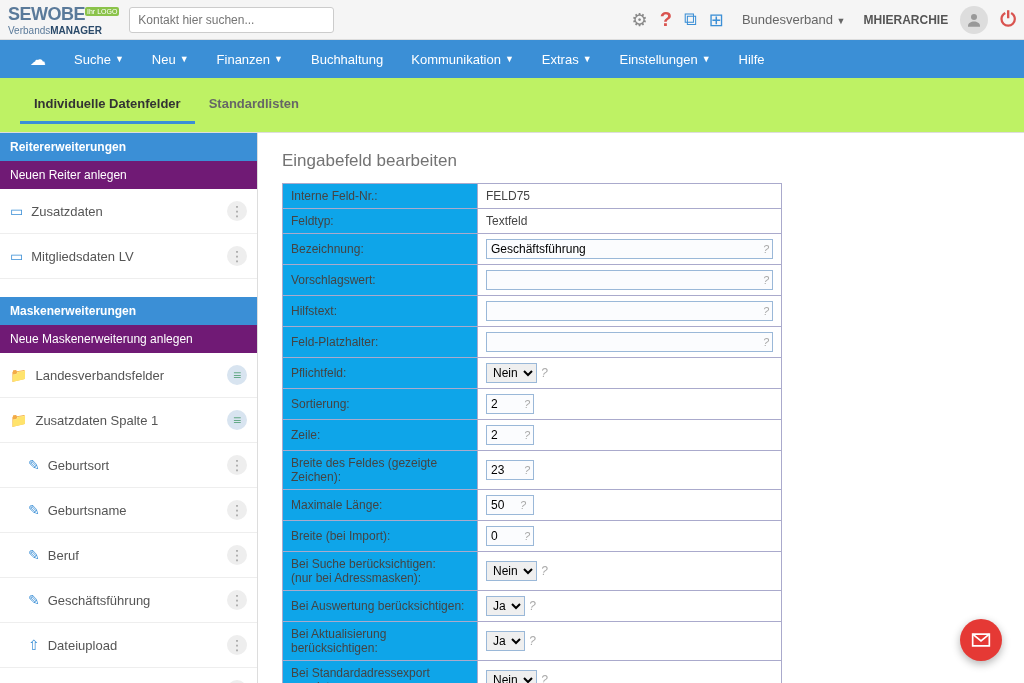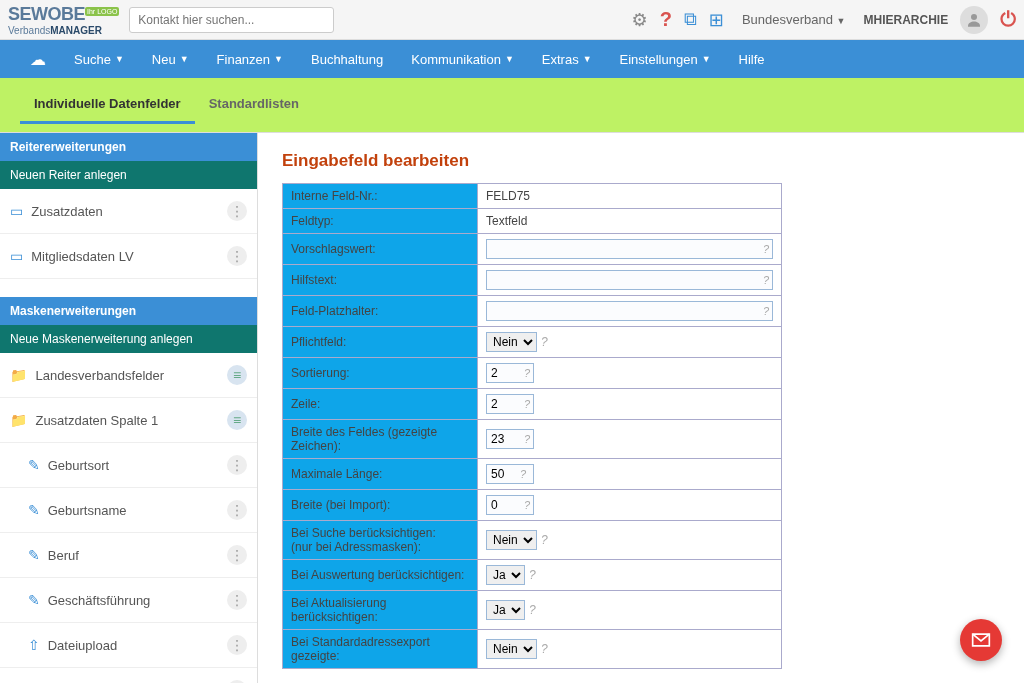--- a/index.html
+++ b/index.html
@@ -28,29 +28,29 @@
     
     .subtabs { display:flex; border-bottom:1px solid #ddd; padding:8px 20px; background:#bef264;}
     .subtab { padding:10px 14px; font-size:13px; font-weight:bold; color:#666; cursor:pointer;}
     .subtab.active { color:#333; border-bottom:3px solid #3b8fd6;}
     
     .layout { display:flex; height: calc(683px - 40px - 38px - 40px);}
     .sidebar { width:258px; border-right:1px solid #ddd; overflow-y:auto; position:relative;}
     .sidebar::-webkit-scrollbar{width:8px;}
     .sidebar::-webkit-scrollbar-thumb{background:#ccc;border-radius:4px;}
     .section-header { background:#3b8fd6; color:#fff; font-size:12px; font-weight:bold; padding:7px 10px;}
-    .action-btn { background:#0f766e; color:#fff; font-size:12px; padding:7px 10px; cursor:pointer;}
+    .action-btn { background:#701a75; color:#fff; font-size:12px; padding:7px 10px; cursor:pointer;}
     .side-item { display:flex; align-items:center; padding:12px 10px; border-bottom:1px solid #eee; font-size:13px; color:#555; cursor:pointer; position:relative;}
     .side-item .si-icon { margin-right:8px; color:#3b8fd6; font-size:14px;}
     .side-item .more { margin-left:auto; width:20px; height:20px; border-radius:50%; background:#eee; color:#999; display:flex; align-items:center; justify-content:center; font-size:14px;}
     .side-item.indent { padding-left:28px;}
     .side-gap { height:18px;}
     
     .content { flex:1; padding:18px 24px; overflow-y:auto;}
-    .content h2 { color:#c2410c; font-size:17px; font-weight:bold; margin-bottom:12px;}
+    .content h2 { color:#737373; font-size:17px; font-weight:normal; margin-bottom:12px;}
     .form-table { border-collapse:collapse; width:500px; border:1px solid #aac;}
     .form-table td { border:1px solid #aac; padding:5px 8px; font-size:12px; color:#444; vertical-align:middle;}
     .form-table td.label { width:195px; background:#0ea5e9;}
     .form-table .txt-input { width:100%; border:1px solid #9ab8d8; padding:2px 4px; font-size:12px; background:#fbfcfe;}
     .form-table .num-input { width:48px; border:1px solid #9ab8d8; padding:2px 4px; font-size:12px; text-align:left; background:#fbfcfe;}
     .form-table select { border:1px solid #9ab8d8; font-size:12px; padding:1px 2px;}
     .hint { color:#aaa; margin-left:4px; font-style:italic;}
     .input-wrap { position:relative; display:flex; align-items:center;}
     .input-q { position:absolute; right:4px; color:#aaa; font-style:italic; font-size:11px;}
     
@@ -190,20 +190,29 @@
       <tbody>
           <tr>
             <td class="label">Interne Feld-Nr.:</td>
             <td>FELD75</td>
           </tr>
       <tr>
             <td class="label">Feldtyp:</td>
             <td>Textfeld</td>
           </tr>
       <tr>
+            <td class="label">Bezeichnung:</td>
+            <td>
+              <div class="input-wrap">
+                <input class="txt-input" value="Geschäftsführung" style="">
+                <span class="input-q">?</span>
+              </div>
+            </td>
+          </tr>
+      <tr>
             <td class="label">Vorschlagswert:</td>
             <td>
               <div class="input-wrap">
                 <input class="txt-input" style="">
                 <span class="input-q">?</span>
               </div>
             </td>
           </tr>
       <tr>
             <td class="label">Hilfstext:</td>

